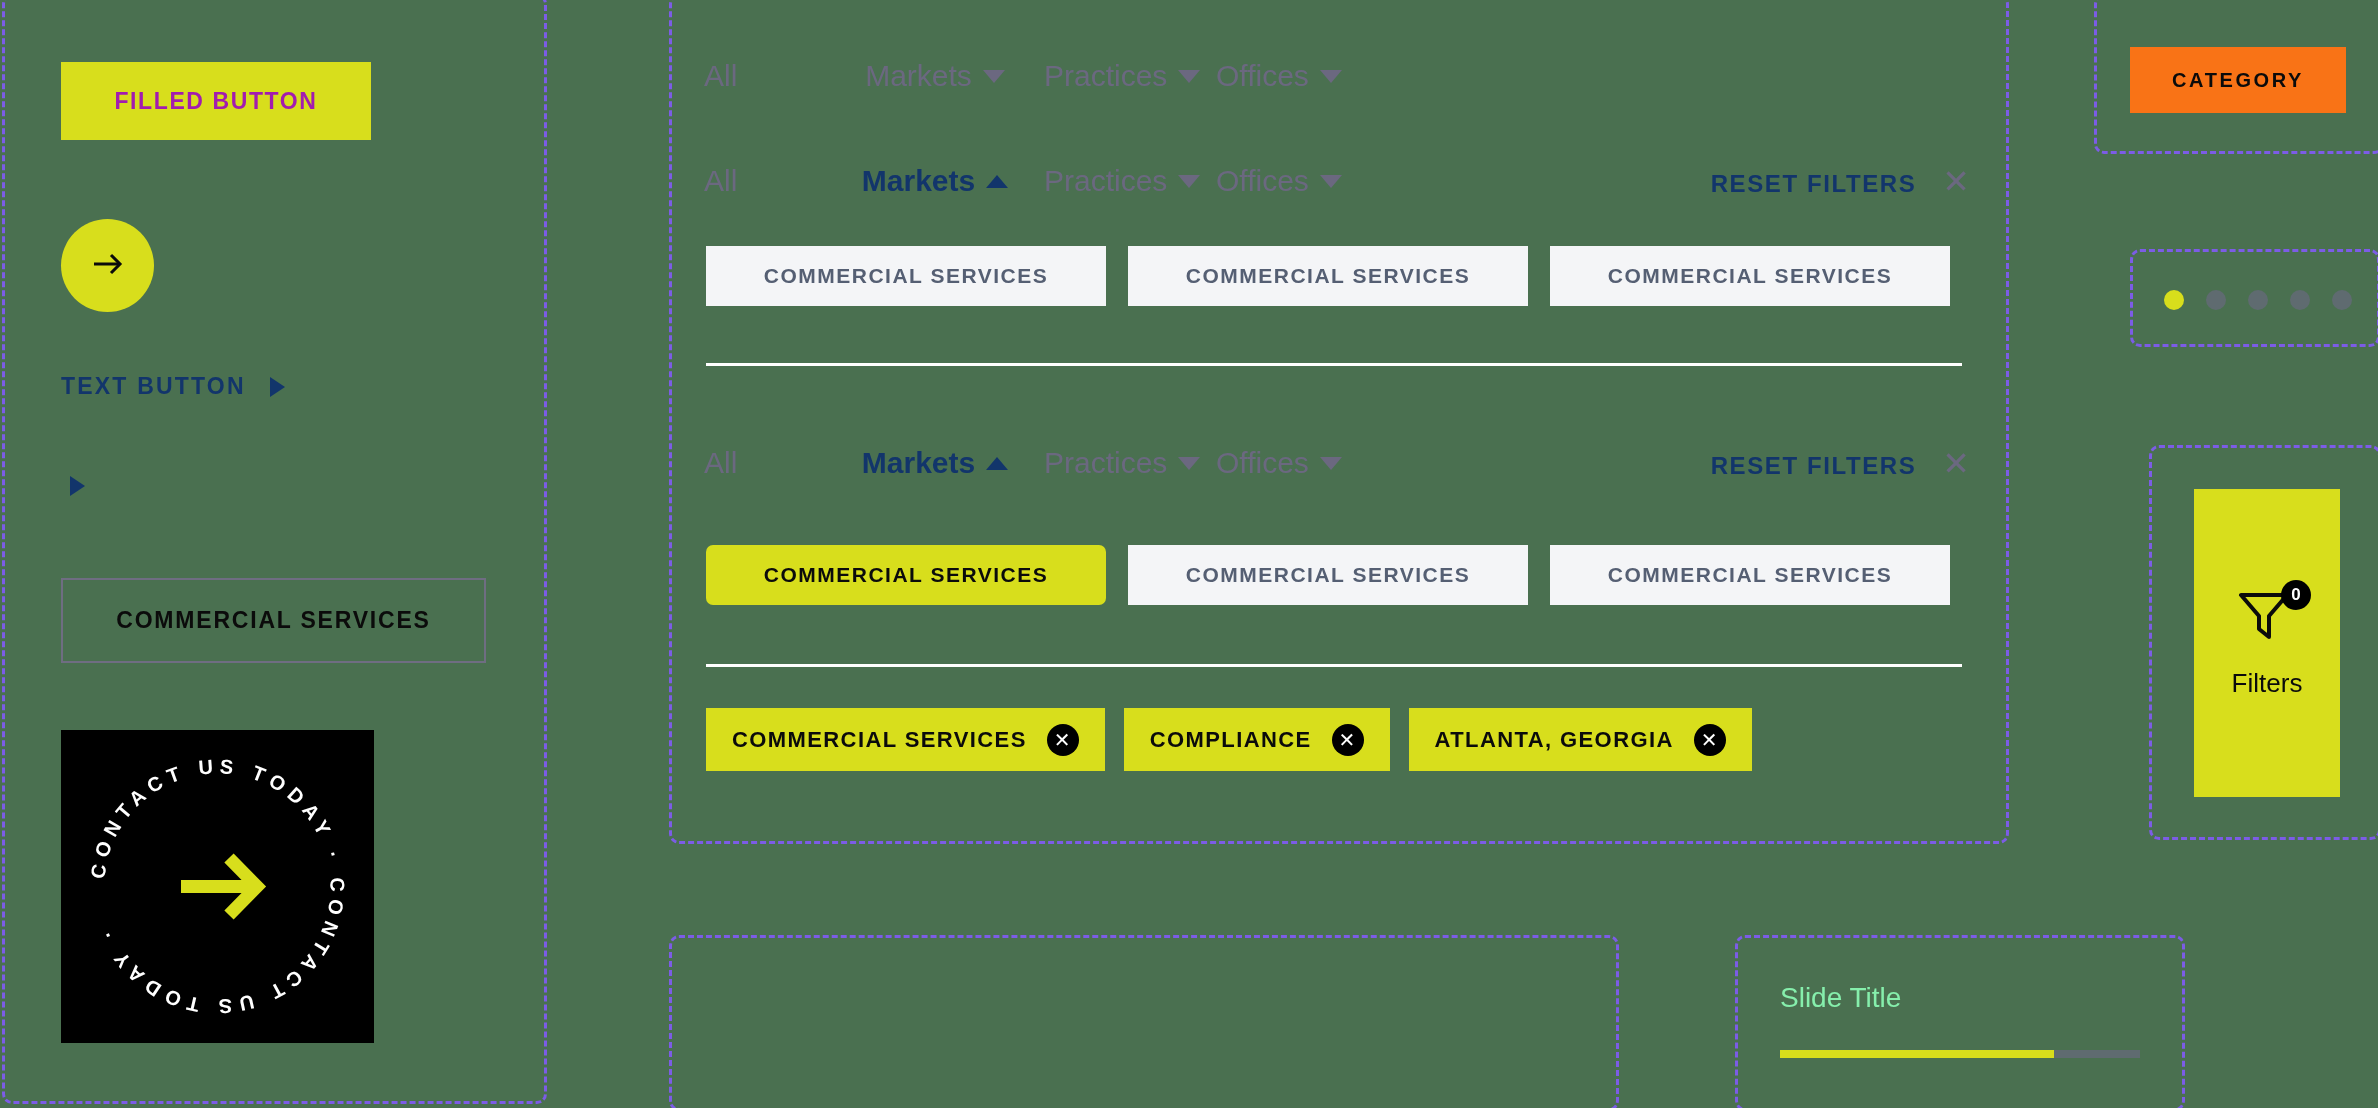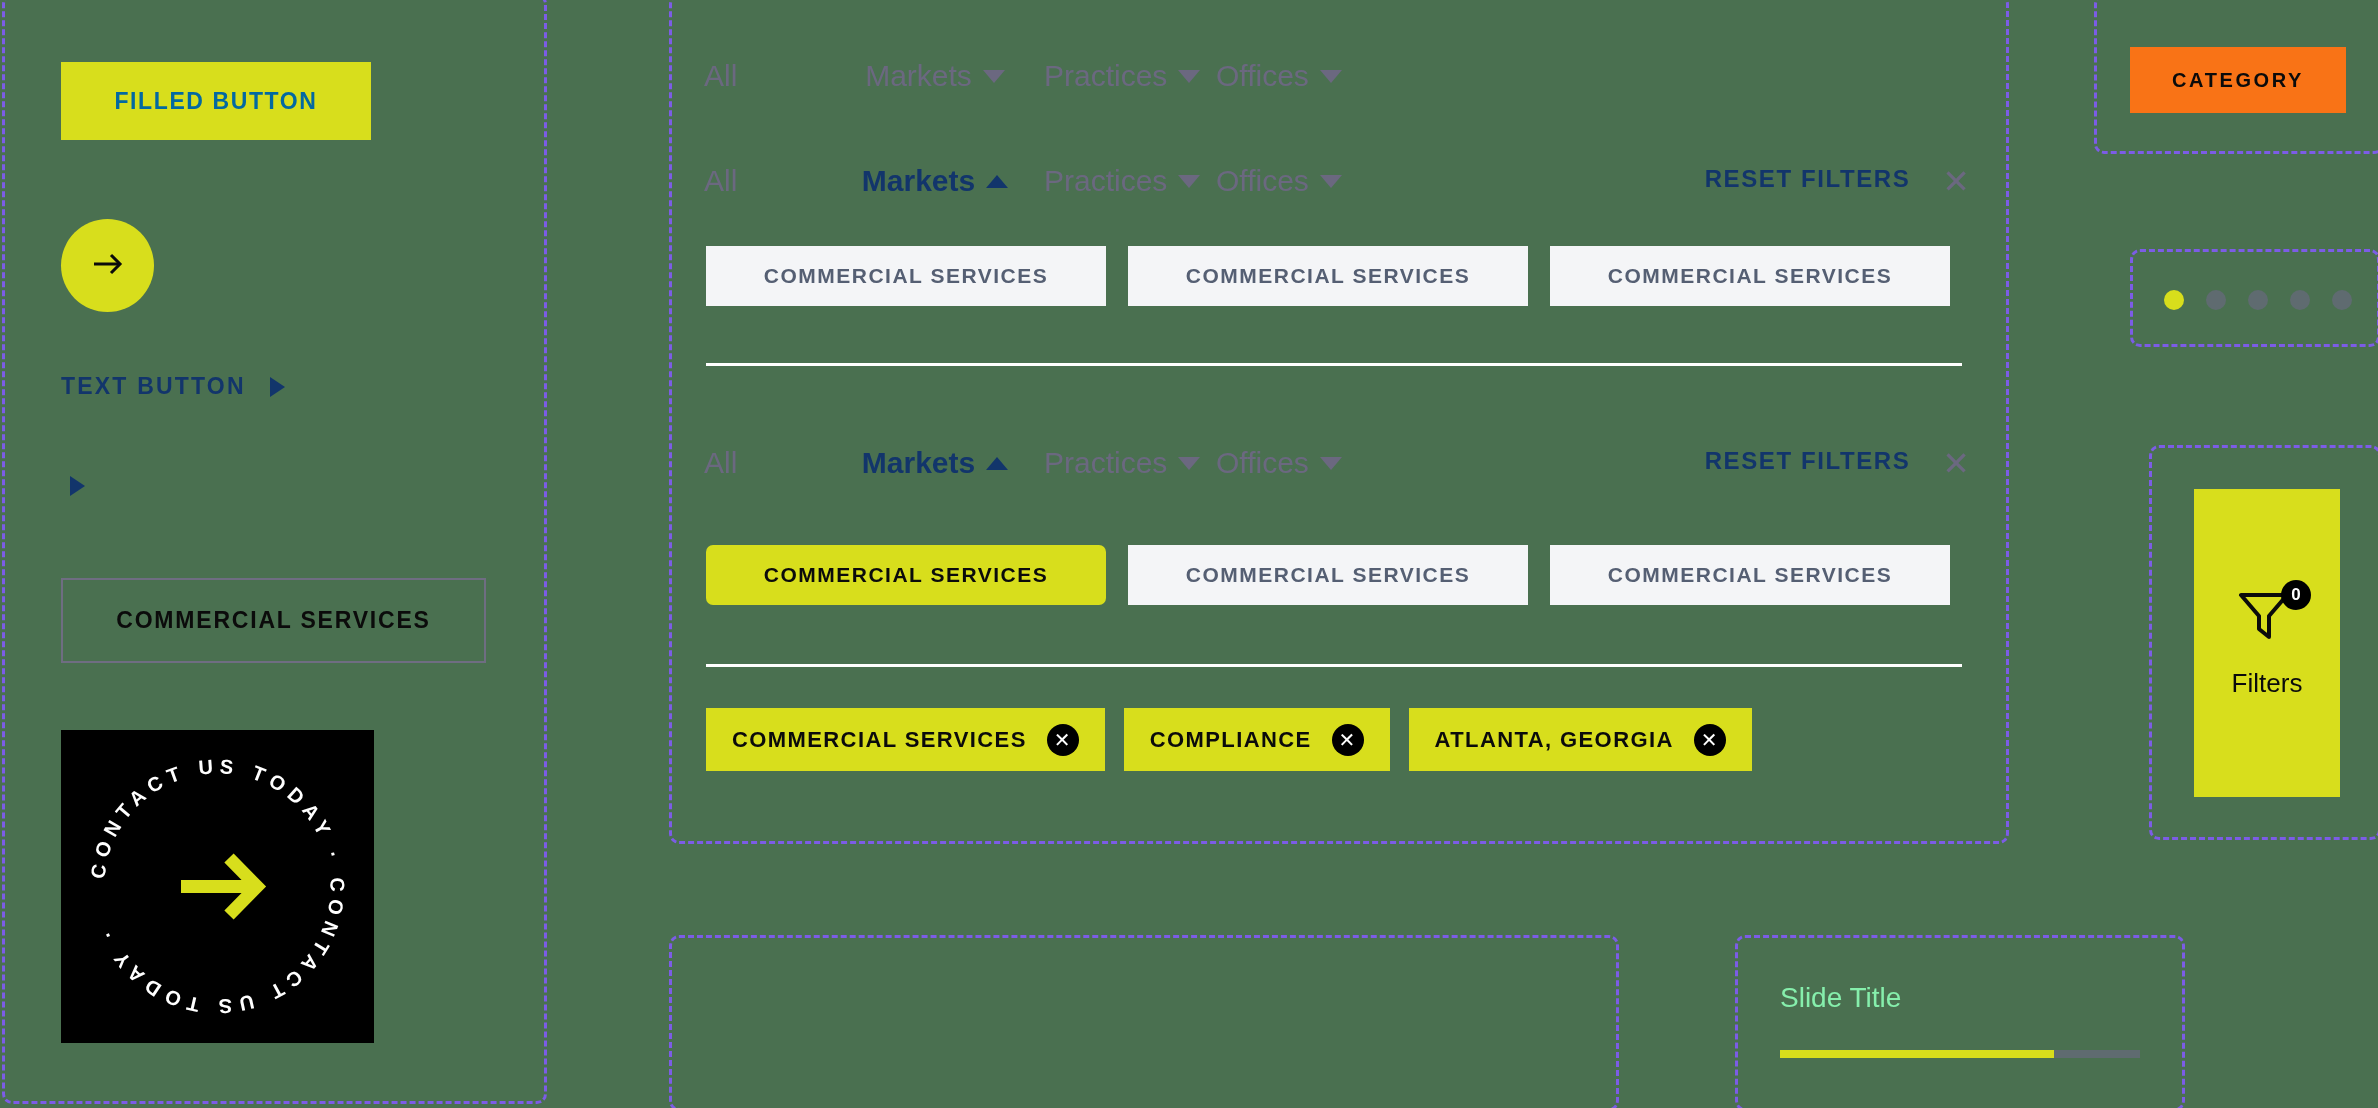--- a/index.html
+++ b/index.html
@@ -17,21 +17,21 @@
     border-radius: 10px;
   }
 
   
   #left-panel { left: 2px; top: -6px; width: 545px; height: 1110px; }
 
   .filled-btn {
     position: absolute; left: 61px; top: 62px;
     width: 310px; height: 78px;
     background: #d8de1c;
-    color: #0369a1;
+    color: #a21caf;
     border: none;
     font-size: 23px; font-weight: 700; letter-spacing: 1.6px;
     display: flex; align-items: center; justify-content: center;
     cursor: pointer;
     font-family: "Liberation Sans", sans-serif;
   }
 
   .circle-btn {
     position: absolute; left: 61px; top: 219px;
     width: 93px; height: 93px; border-radius: 50%;
@@ -117,21 +117,21 @@
   }
   .caret-up {
     width: 0; height: 0;
     border-left: 11px solid transparent;
     border-right: 11px solid transparent;
     border-bottom: 13px solid currentColor;
   }
 
   .reset-wrap {
     margin-left: auto;
-    display: flex; align-items: flex-start; gap: 28px;
+    display: flex; align-items: flex-end; gap: 22px;
   }
   .reset-btn {
     background: none; border: none; cursor: pointer;
     color: #12356b;
     font-size: 24px; font-weight: 700; letter-spacing: 1.6px;
     font-family: "Liberation Sans", sans-serif;
     padding: 0;
   }
   .reset-x {
     background: none; border: none; cursor: pointer;

